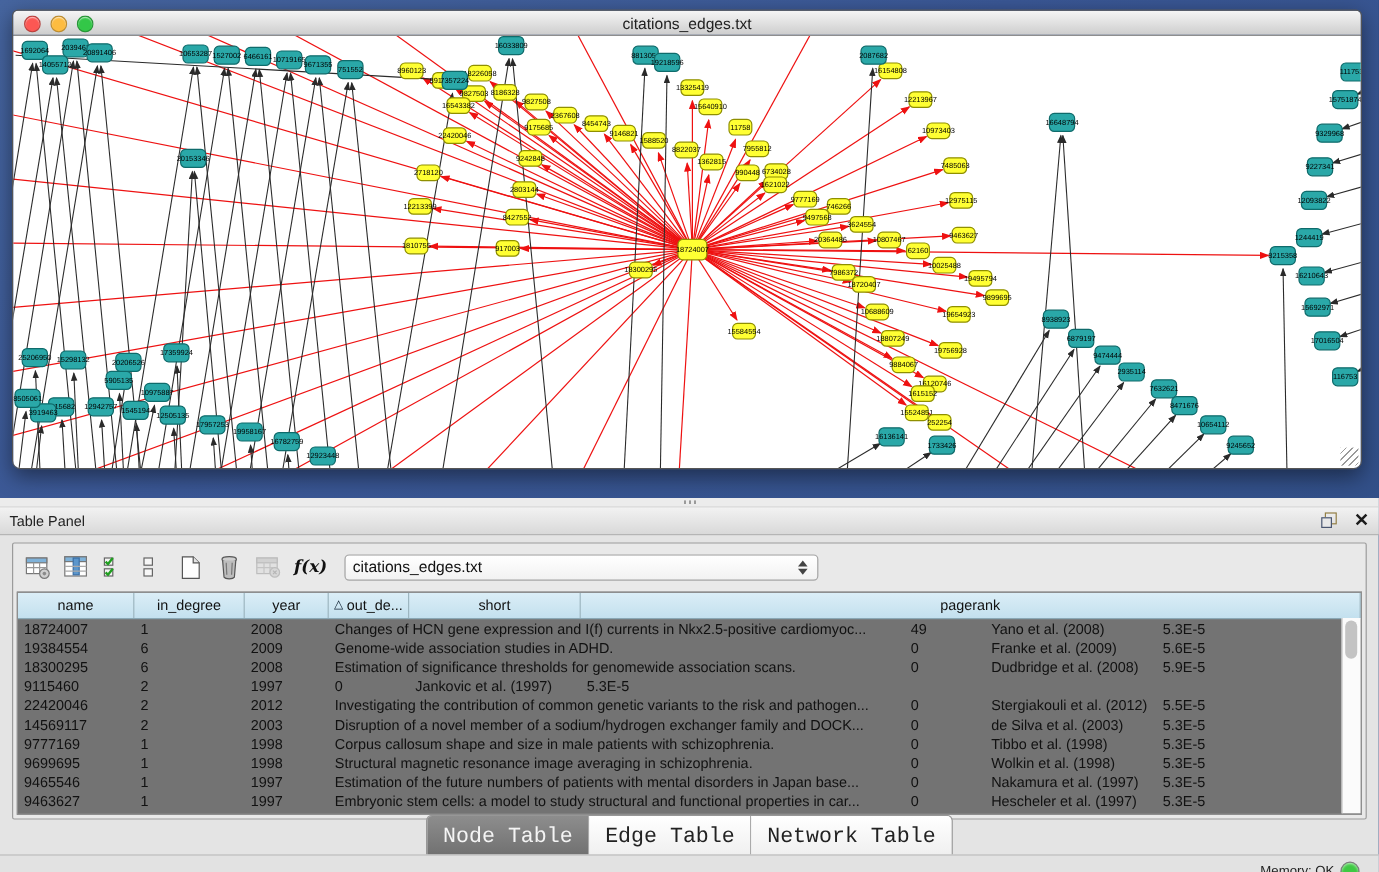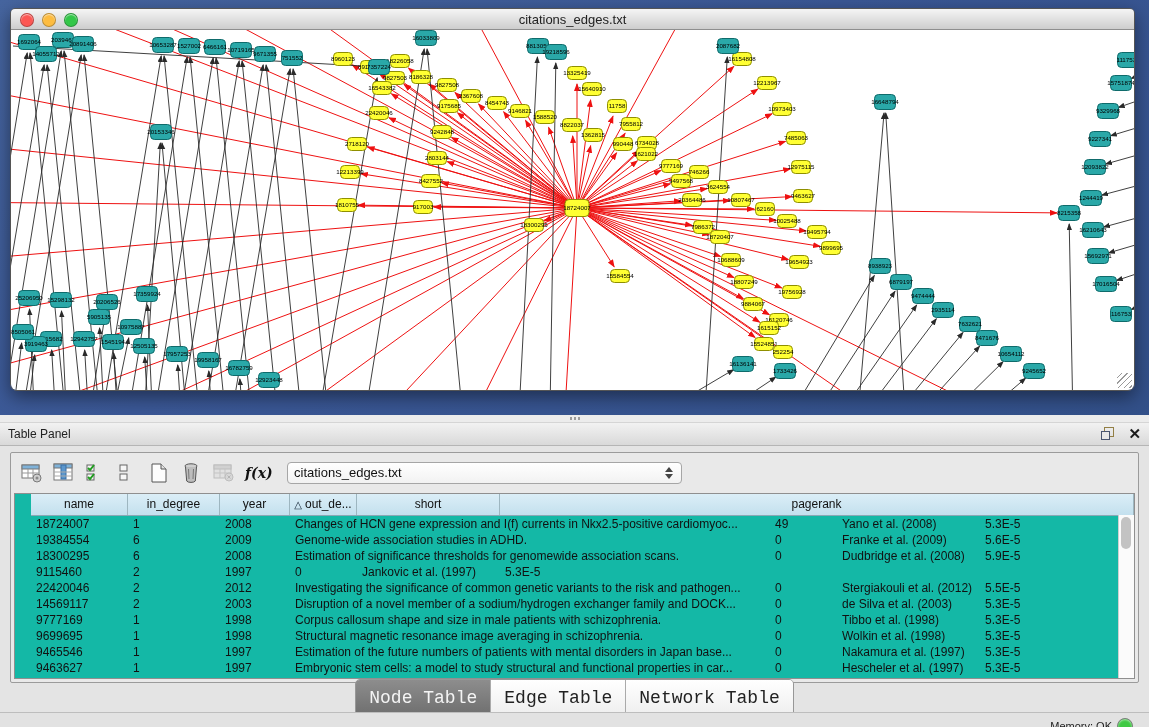--- a/index.html
+++ b/index.html
@@ -47,22 +47,22 @@
   .fx{font-family:"DejaVu Serif",serif;font-style:italic;font-weight:bold;font-size:14px;color:#111;}
   .combo{margin-left:10px;width:395px;height:22px;background:linear-gradient(#fff,#f2f2f2);
     border:1px solid #a6a6a6;border-radius:4px;display:flex;align-items:center;
     padding:0 6px;box-sizing:border-box;cursor:pointer;}
   .combo .val{flex:1;font-size:13px;color:#111;}
   .spin{display:flex;flex-direction:column;gap:2px;margin-right:2px;}
   .spin i{width:0;height:0;border-left:4px solid transparent;border-right:4px solid transparent;}
   .spin .up{border-bottom:5px solid #444;}
   .spin .dn{border-top:5px solid #444;}
   
-  .table-wrap{flex:1;margin:0 3px 3px 3px;border:1px solid #8f8f8f;background:#14b8a6;
-    position:relative;overflow:hidden;padding-left:16px;}
+  .table-wrap{flex:1;margin:0 3px 3px 3px;border:1px solid #8f8f8f;background:#737373;
+    position:relative;overflow:hidden;}
   .thead{display:flex;height:21px;background:linear-gradient(#dbeef7,#c3e0ee);
     border-bottom:1px solid #8aa8b5;}
   .th{font-size:12px;color:#111;display:flex;align-items:center;justify-content:center;
     border-right:1px solid #9db6c0;box-sizing:border-box;overflow:hidden;white-space:nowrap;cursor:pointer;}
   .th .tri{font-size:10px;margin-right:3px;color:#123;}
   .tr{display:flex;height:16px;}
   .td{font-size:12px;color:#111;padding:0 0 0 5px;box-sizing:border-box;
     overflow:hidden;white-space:nowrap;text-overflow:clip;line-height:16px;}
   .c0{width:97px;}.c1{width:92px;}.c2{width:70px;}.c3{width:480px;}
   .c4{width:67px;}.c5{width:143px;}.c6{flex:1;}
@@ -856,21 +856,21 @@
               <div class="td c1">2</div>
               <div class="td c2">1997</div>
               <div class="td c4">0</div>
               <div class="td c5">Jankovic et al. (1997)</div>
               <div class="td c6">5.3E-5</div>
             </div>
             <div class="tr">
               <div class="td c0">22420046</div>
               <div class="td c1">2</div>
               <div class="td c2">2012</div>
-              <div class="td c3">Investigating the significance of common genetic variants to the risk and pathogen...</div>
+              <div class="td c3">Investigating the contribution of common genetic variants to the risk and pathogen...</div>
               <div class="td c4">0</div>
               <div class="td c5">Stergiakouli et al. (2012)</div>
               <div class="td c6">5.5E-5</div>
             </div>
             <div class="tr">
               <div class="td c0">14569117</div>
               <div class="td c1">2</div>
               <div class="td c2">2003</div>
               <div class="td c3">Disruption of a novel member of a sodium/hydrogen exchanger family and DOCK...</div>
               <div class="td c4">0</div>

